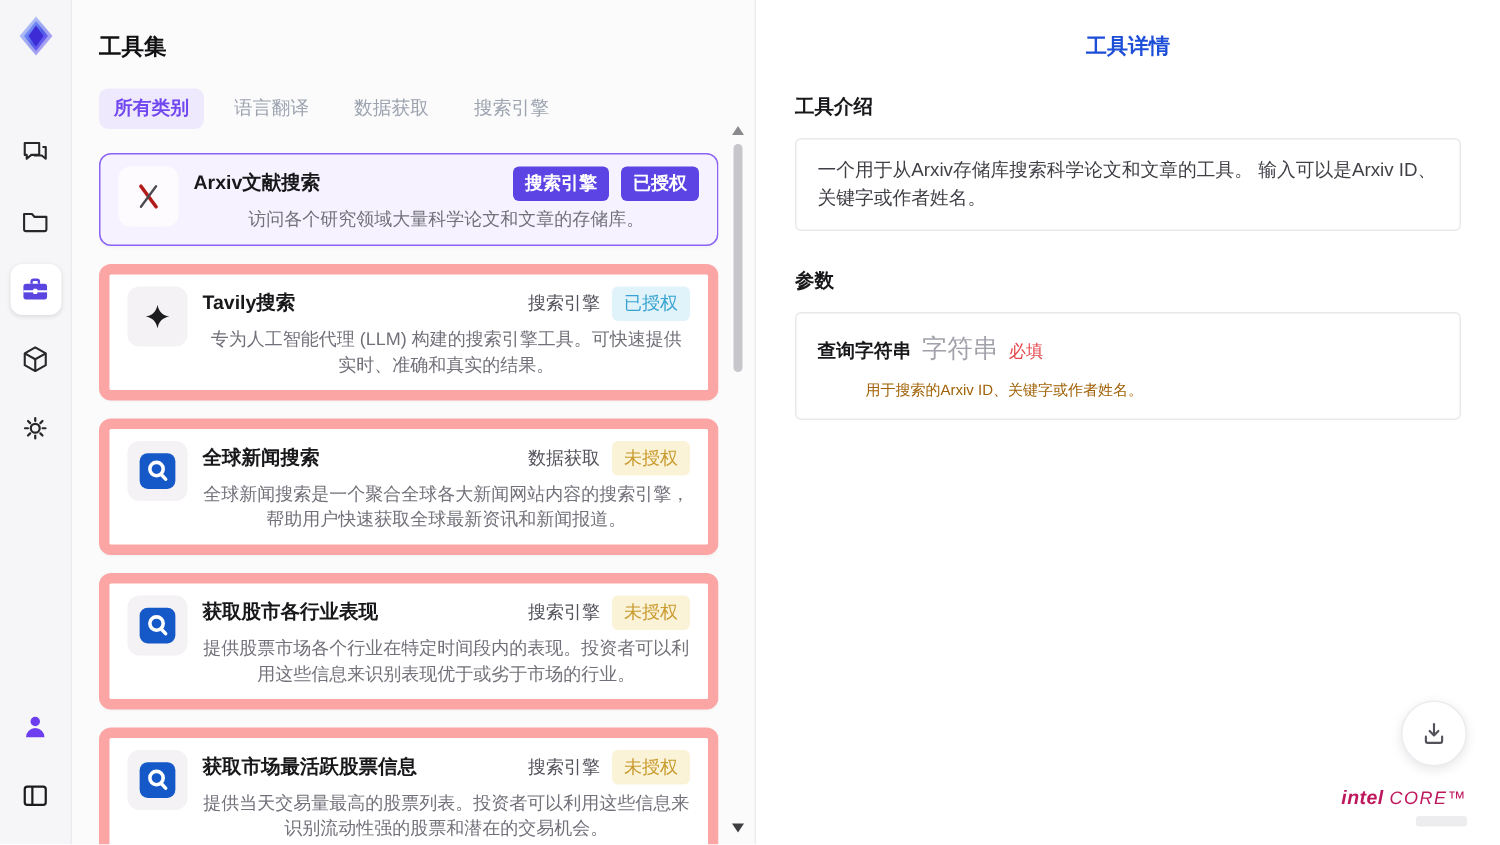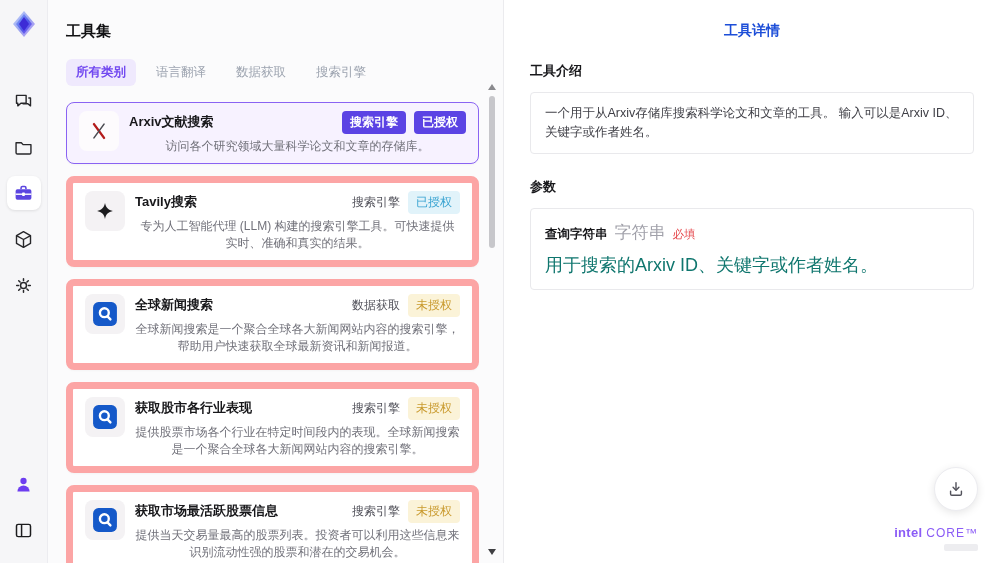--- a/index.html
+++ b/index.html
@@ -70,30 +70,30 @@
   .section-heading { font-size: 13px; font-weight: bold; color: #18181b; margin-bottom: 12px; }
   .intro-box {
     border: 1px solid #e9e9ec; border-radius: 4px; background: #fff;
     padding: 11px 14px; font-size: 12.5px; color: #3f3f46; margin-bottom: 24px; line-height: 1.5;
   }
   .params-box { border: 1px solid #e9e9ec; border-radius: 4px; background: #fff; padding: 12px 14px; }
   .param-head { display: flex; align-items: baseline; gap: 7px; }
   .param-name { font-size: 12.5px; font-weight: bold; color: #18181b; }
   .param-type { font-size: 17px; color: #a1a1aa; }
   .param-required { font-size: 11.5px; color: #e5484d; }
-  .param-desc { font-size: 18px; color: #0f766e; margin-top: 9px; }
+  .param-desc { font-size: 10px; color: #a16207; margin-top: 9px; margin-left: 32px; }
 
   
   .download-fab {
     position: absolute; right: 22px; bottom: 52px; width: 44px; height: 44px;
     border-radius: 50%; background: #ffffff; border: 1px solid #ececf0;
     box-shadow: 0 2px 8px rgba(0,0,0,.10);
     display: flex; align-items: center; justify-content: center; cursor: pointer;
   }
-  .brand { position: absolute; right: 22px; bottom: 12px; text-align: center; color: #8b5cf6; }
+  .brand { position: absolute; right: 22px; bottom: 12px; text-align: center; color: #be185d; font-style: italic; }
   .brand-line { font-size: 13px; letter-spacing: .3px; }
   .brand-intel { font-weight: bold; }
   .brand-core { font-weight: normal; letter-spacing: 1px; font-size: 12px; }
   .brand-bar { margin: 3px 0 0 auto; width: 34px; height: 7px; border-radius: 2px; background: #ededf0; }
 </style>
 </head>
 <body>
 
 <div class="app">
 
@@ -239,21 +239,21 @@
           </svg>
         </div>
         <div class="card-body">
           <div class="card-head">
             <span class="card-title">获取股市各行业表现</span>
             <span class="card-badges">
               <span class="tag-plain">搜索引擎</span>
               <span class="badge yellow">未授权</span>
             </span>
           </div>
-          <div class="card-desc">提供股票市场各个行业在特定时间段内的表现。全球新闻搜索是一个聚合全球各大新闻网站内容的搜索引擎。</div>
+          <div class="card-desc">提供股票市场各个行业在特定时间段内的表现。投资者可以利用这些信息来识别表现优于或劣于市场的行业。</div>
         </div>
       </div>
 
       <div class="card">
         <div class="card-icon">
           <svg viewBox="0 0 24 24" width="26" height="26">
             <rect x="1" y="1" width="22" height="22" rx="5" fill="#1559c9"></rect>
             <circle cx="11.4" cy="10.8" r="4.1" fill="none" stroke="#ffffff" stroke-width="2.2"></circle>
             <path d="M14.3 14.2L17 17" stroke="#ffffff" stroke-width="2.2" stroke-linecap="round"></path>
           </svg>

